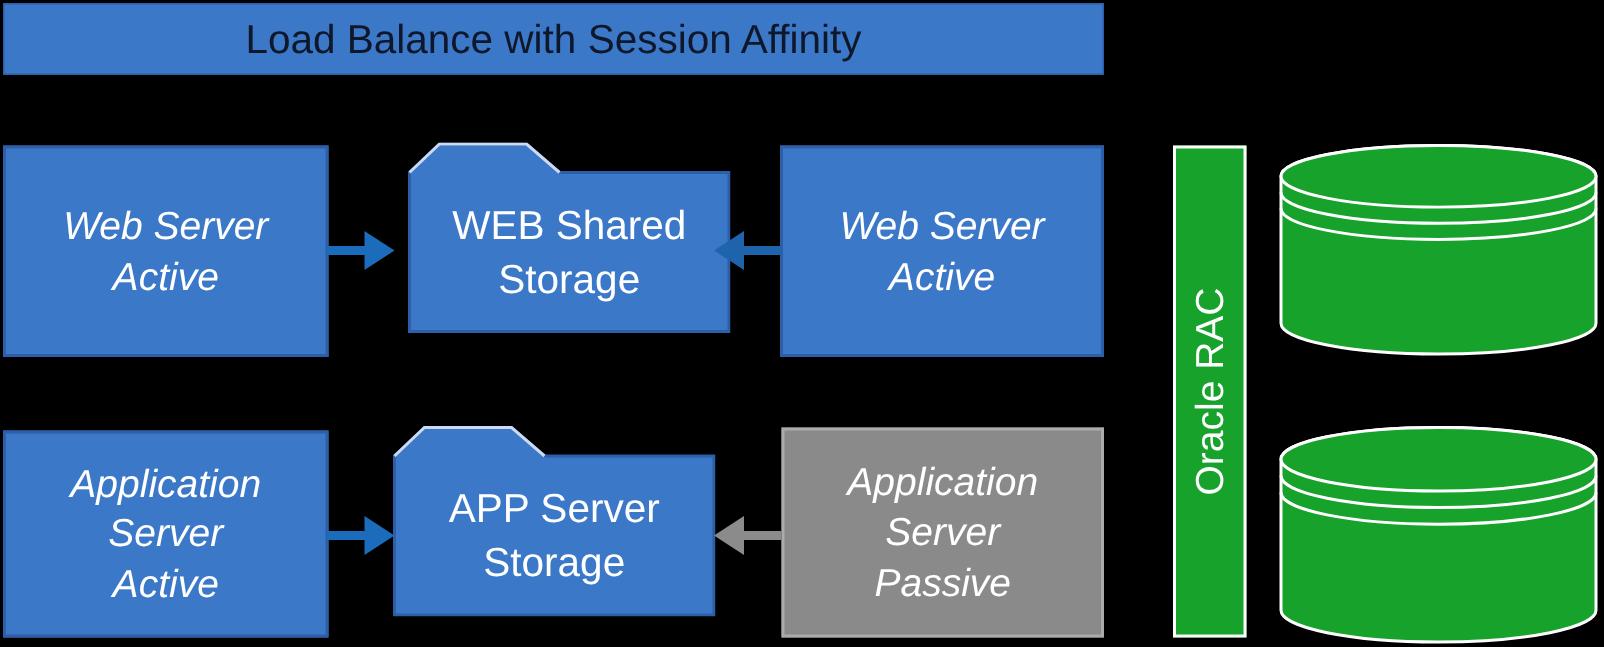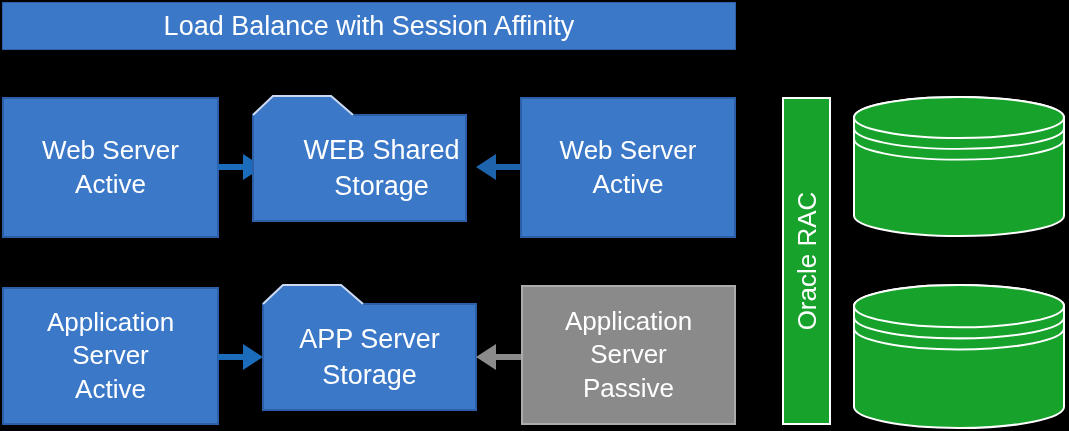--- a/index.html
+++ b/index.html
@@ -11,44 +11,45 @@
     overflow:hidden;
   }
   .node{
     position:absolute;
     box-sizing:border-box;
     display:flex;align-items:center;justify-content:center;
     text-align:center;
     color:#fff;
     font-size:26px;line-height:1.28;
     white-space:pre-line;
+    font-style:italic;
   }
   .blue-box{
     background:var(--box-blue);
     border:2px solid var(--box-blue-border);
   }
   .gray-box{
     background:var(--gray-box);
     border:2px solid var(--gray-box-border);
   }
   .banner{
     position:absolute;left:2px;top:2px;width:734px;height:48px;
     box-sizing:border-box;
     background:var(--box-blue);
     border:1px solid var(--box-blue-border);
     display:flex;align-items:center;justify-content:center;
-    color:#ffffff;font-size:27px;
+    color:#0f172a;font-size:27px;
   }
   #web-left {left:2px;  top:97px; width:217px;height:141px;}
   #web-right{left:520px; top:97px; width:216px;height:141px;}
   #app-left {left:2px;  top:287px;width:217px;height:138px;}
   #app-passive{left:521px;top:285px;width:215px;height:140px;}
 
   .folder{position:absolute;width:215px;height:127px;}
-  #folder-web{left:252px;top:95px;padding-left:44px;}
+  #folder-web{left:272px;top:95px;}
   #folder-app{left:262px;top:284px;}
   .folder svg{position:absolute;left:0;top:0;}
   .folder-shape{fill:var(--box-blue);stroke:var(--box-blue-border);stroke-width:2;}
   .folder-tab-highlight{fill:none;stroke:var(--folder-highlight);stroke-width:2;}
   .folder-label{
     position:absolute;left:0;right:0;top:20px;bottom:0;
     display:flex;align-items:center;justify-content:center;
     text-align:center;color:#fff;font-size:27px;line-height:1.3;
     white-space:pre-line;
   }

